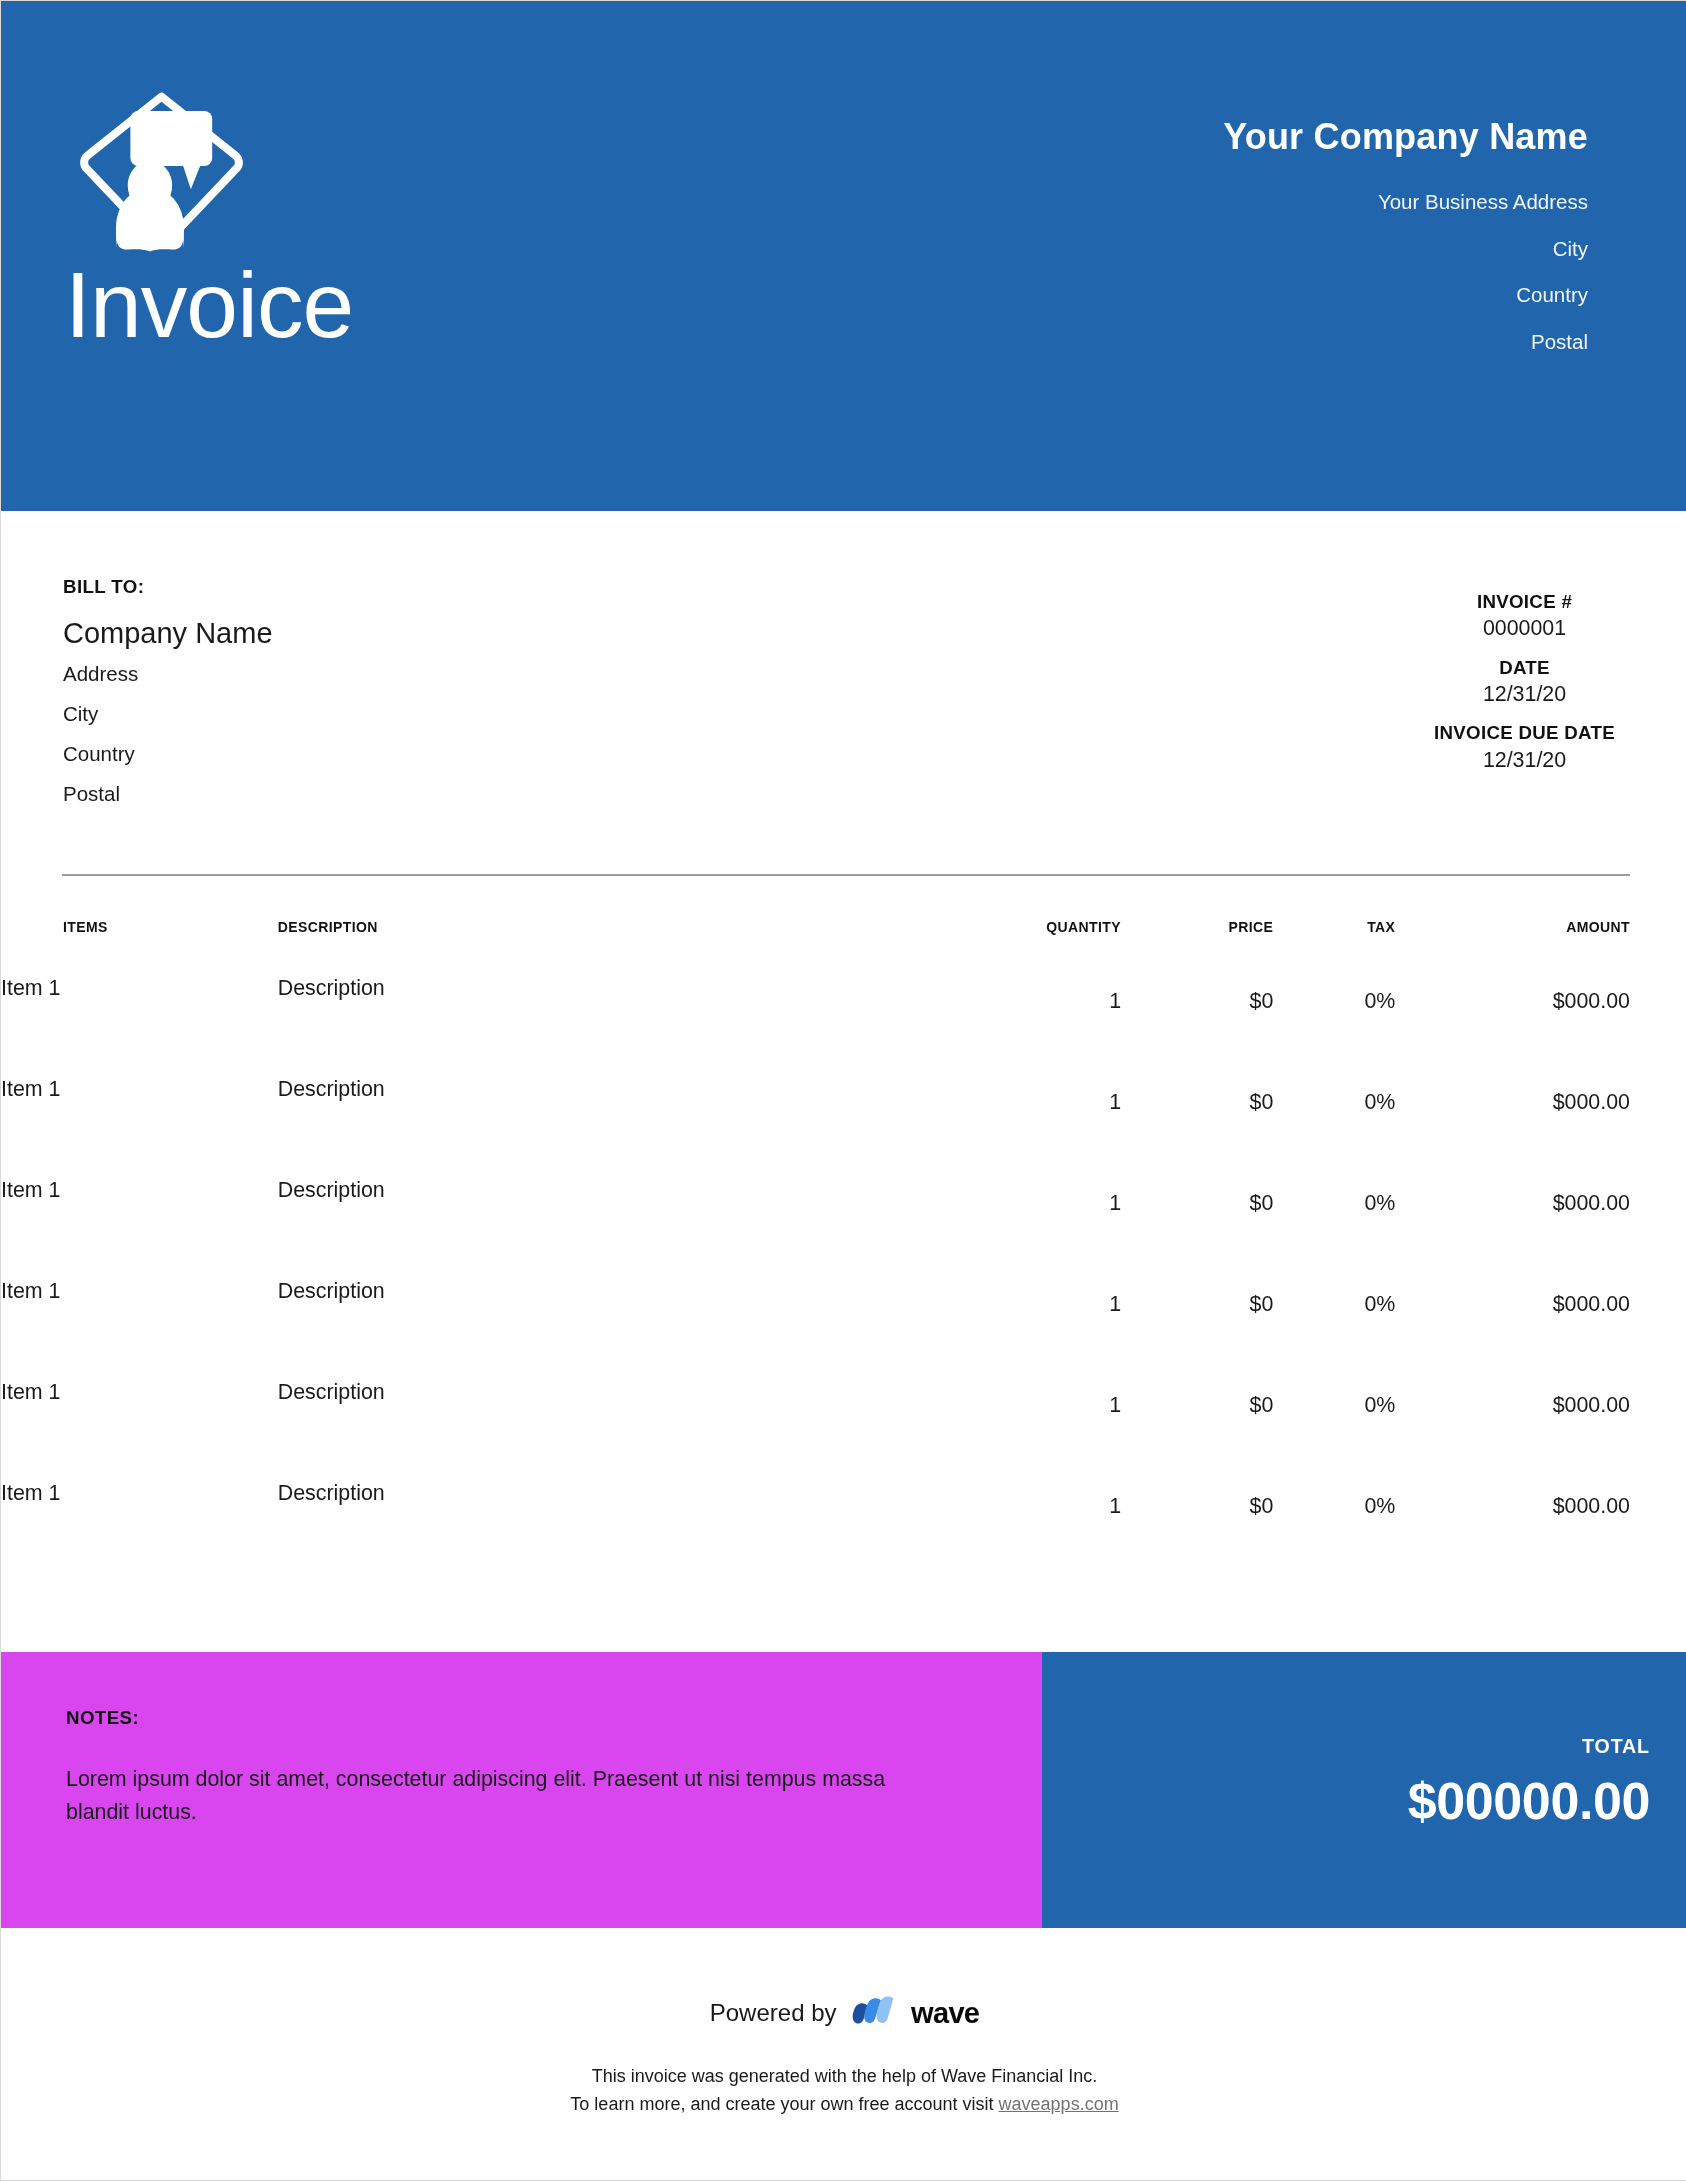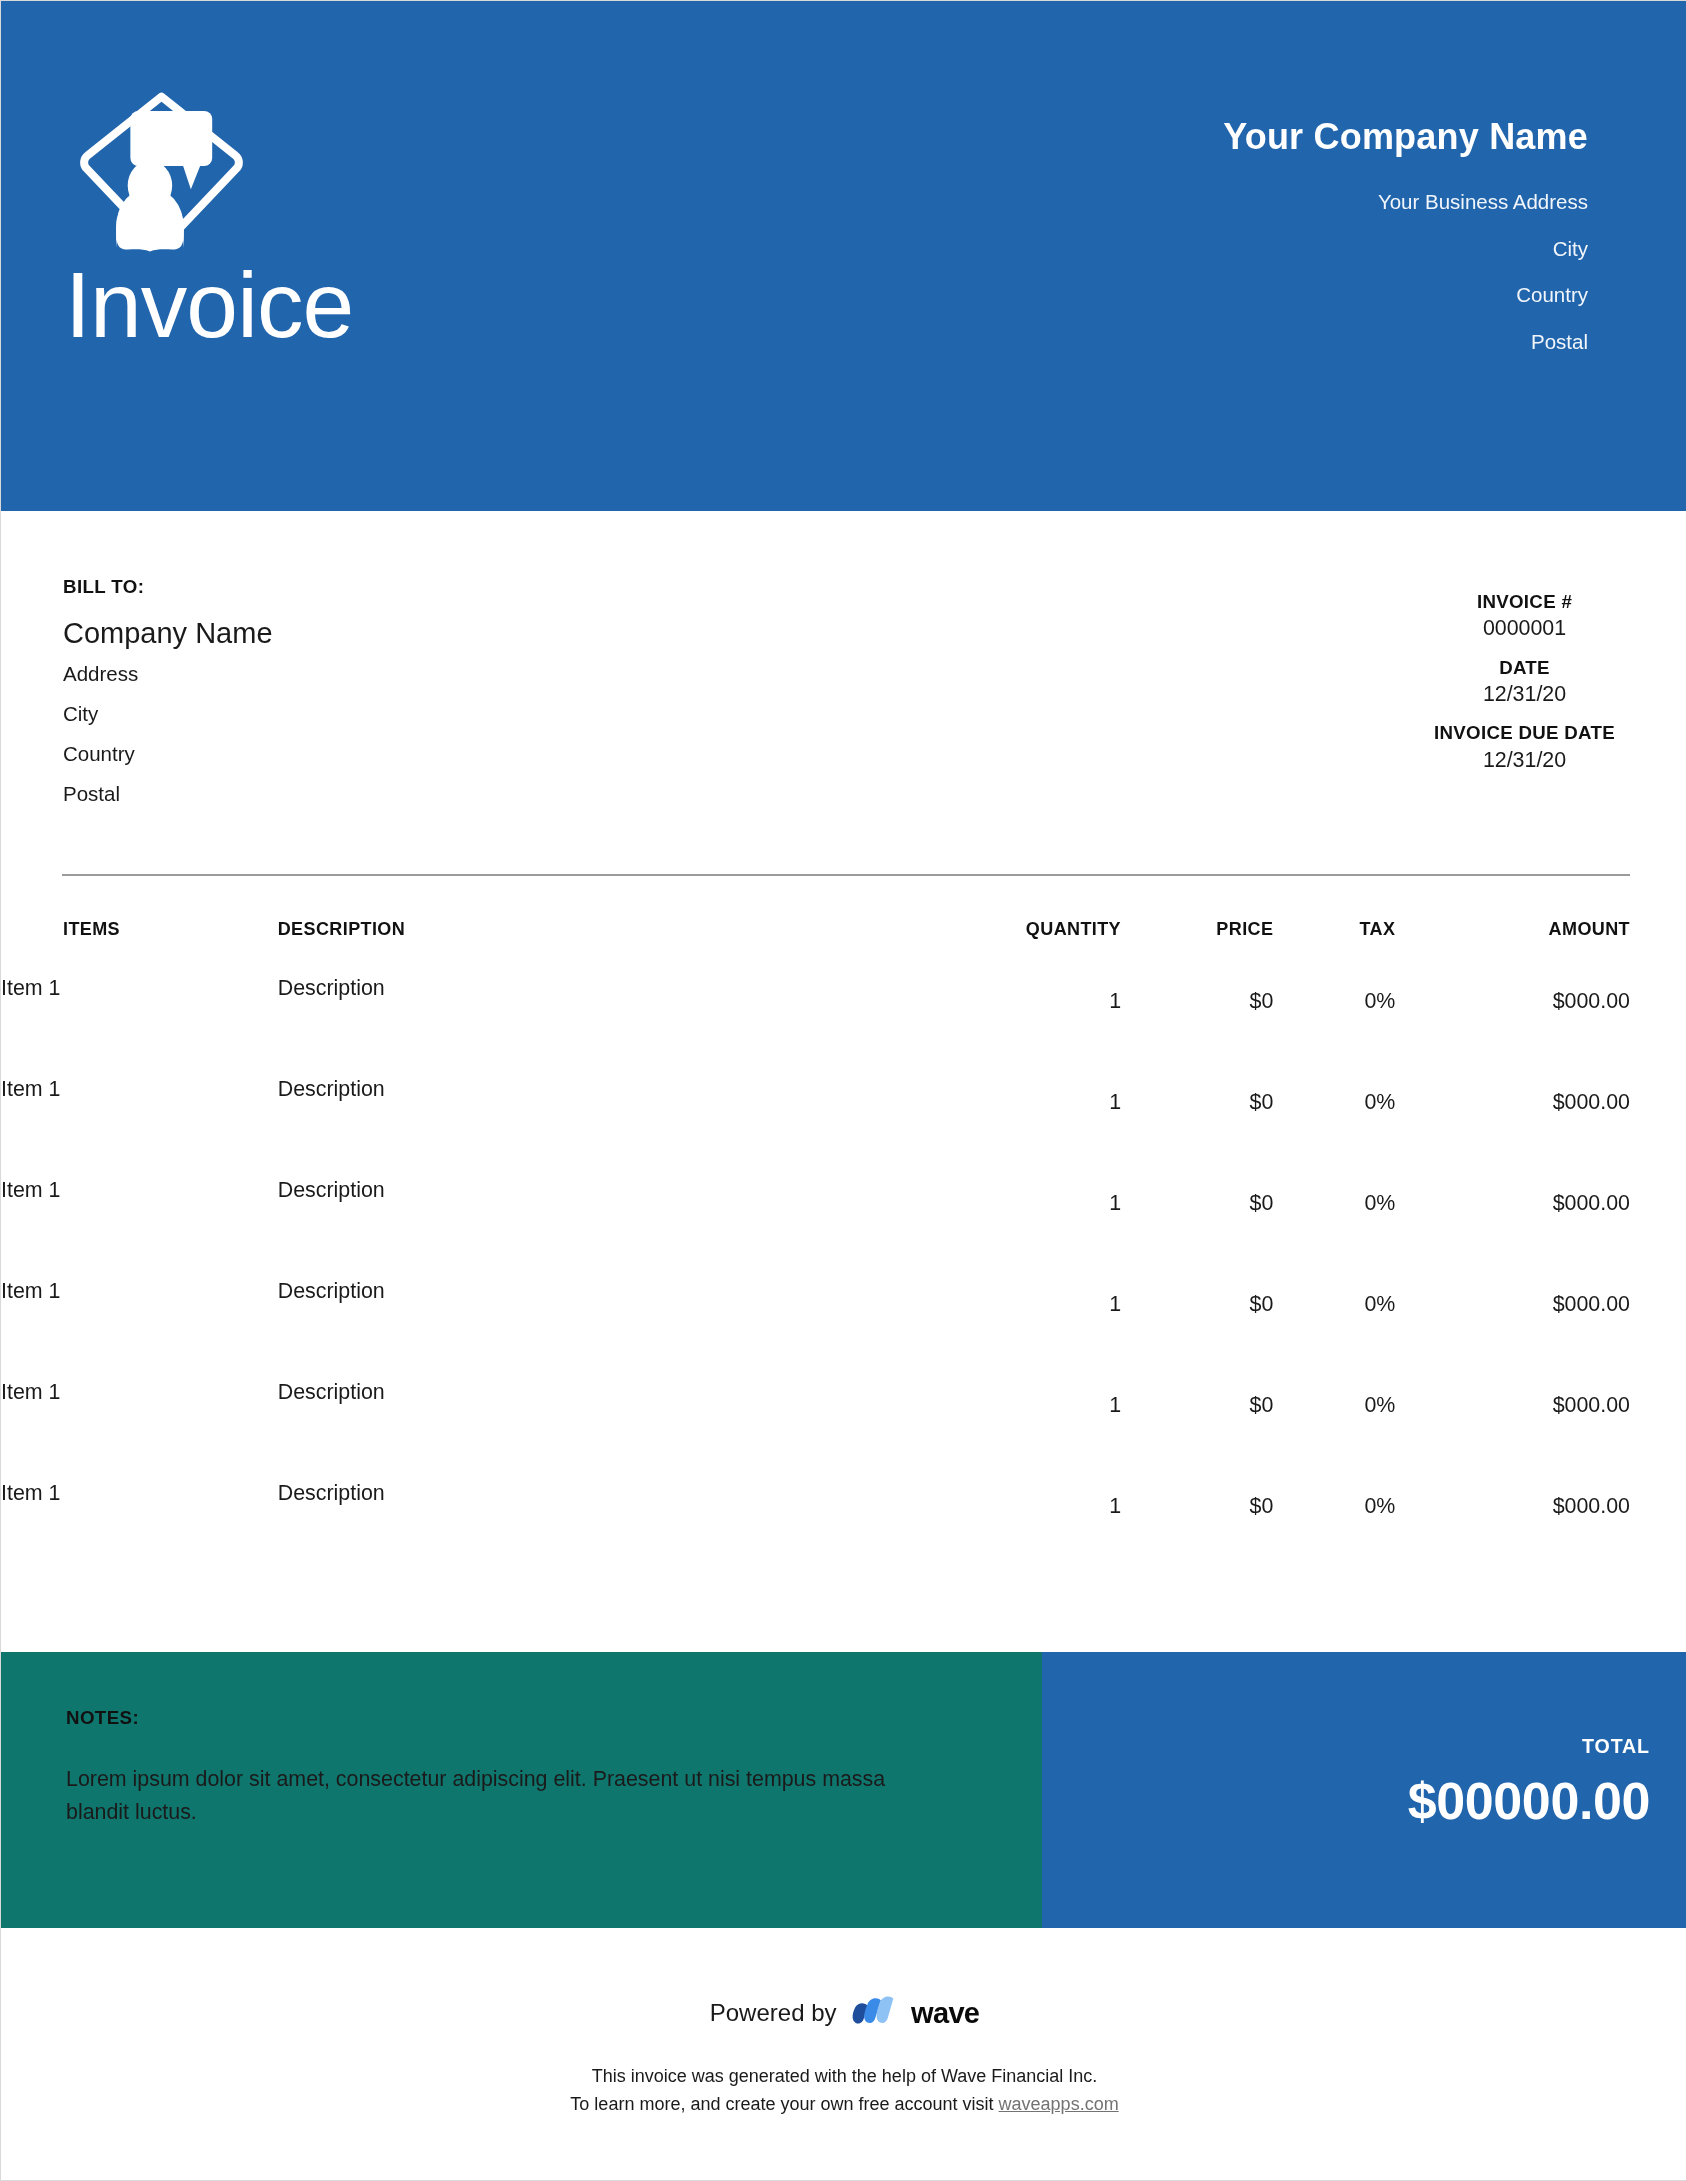--- a/index.html
+++ b/index.html
@@ -142,21 +142,21 @@
     left: 0;
     top: 918px;
     width: 1687px;
   }
   .items table {
     width: 1687px;
     border-collapse: collapse;
     table-layout: fixed;
   }
   .items th {
-    font-size: 18px;
+    font-size: 14px;
     font-weight: bold;
     color: #111111;
     letter-spacing: 0.4px;
     padding: 0;
     height: 57px;
     vertical-align: top;
   }
   .items td { padding: 0; height: 101px; vertical-align: top; }
 
   .col-items { width: 218px; }
@@ -185,21 +185,21 @@
     position: absolute;
     left: 0;
     top: 1651px;
     width: 1687px;
     height: 276px;
     display: flex;
   }
   .notes-band {
     width: 1041px;
     height: 276px;
-    background: #0f766e;
+    background: #d946ef;
     position: relative;
   }
   .notes-label {
     position: absolute;
     left: 65px;
     top: 55px;
     font-size: 18.7px;
     font-weight: bold;
     color: #111111;
     letter-spacing: 0.4px;

